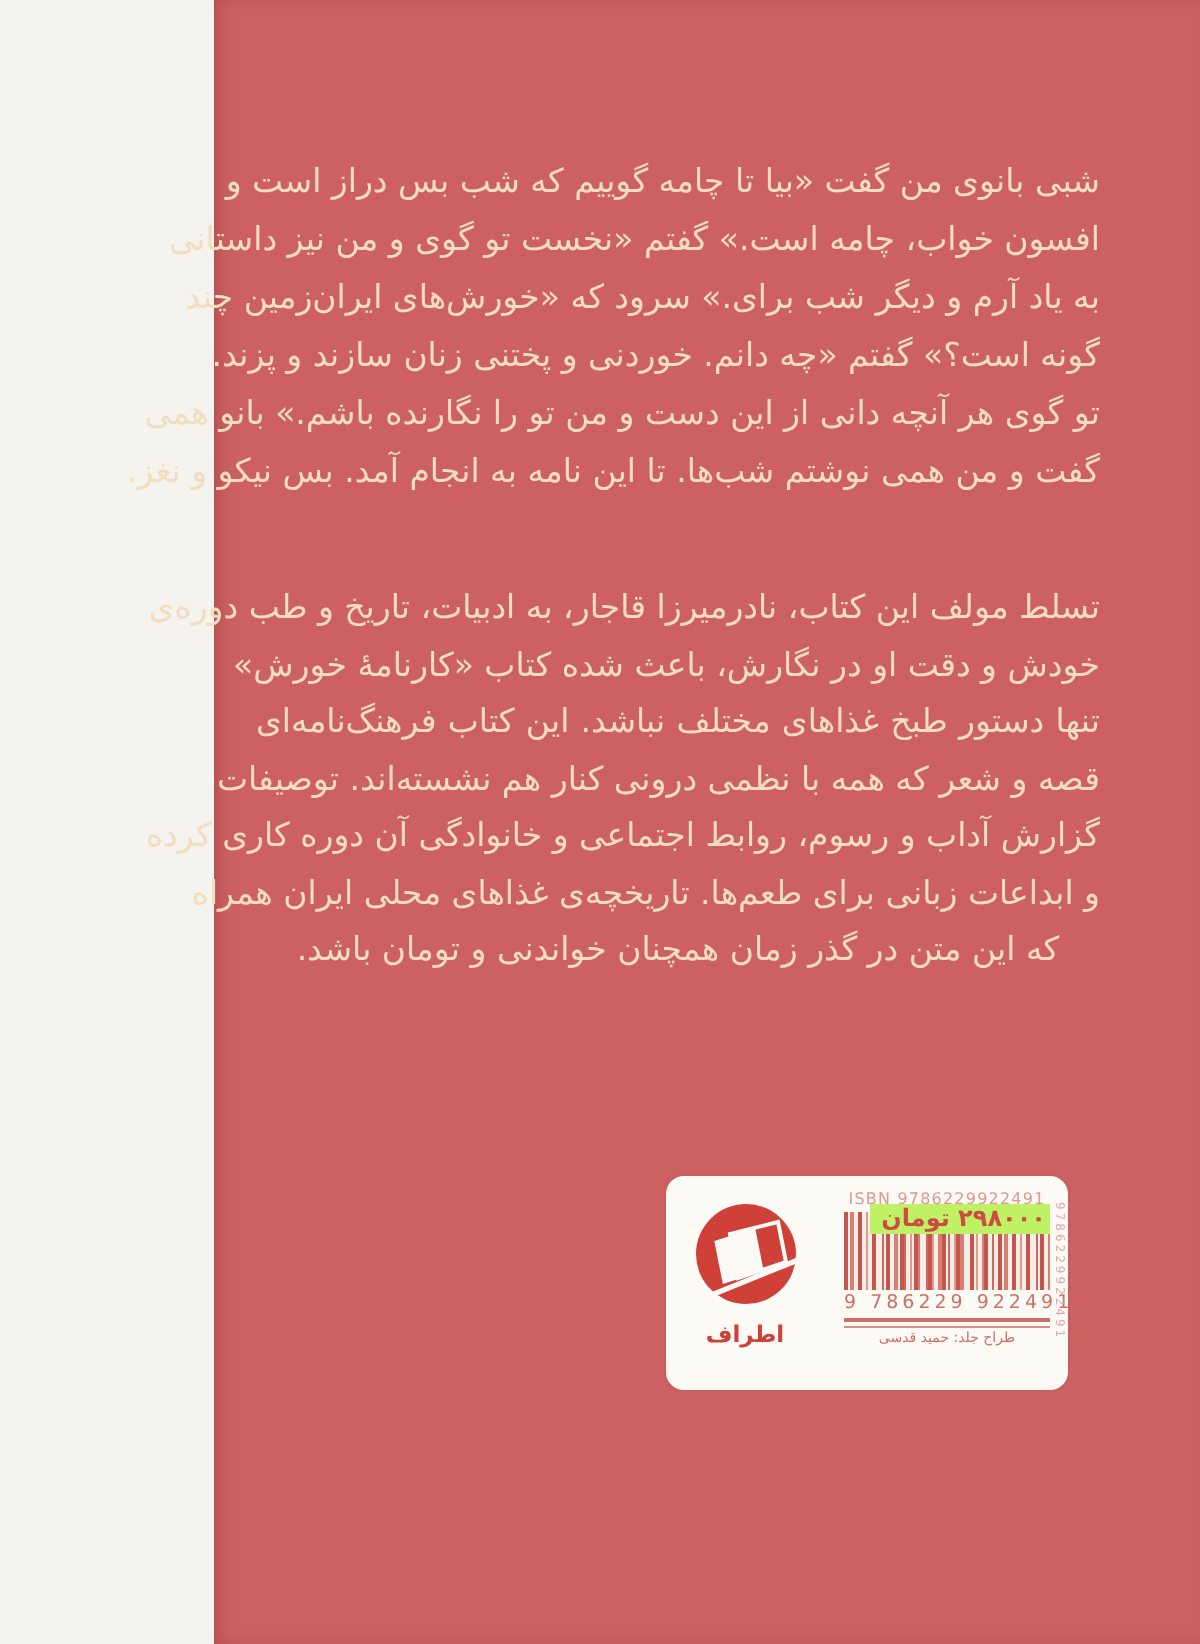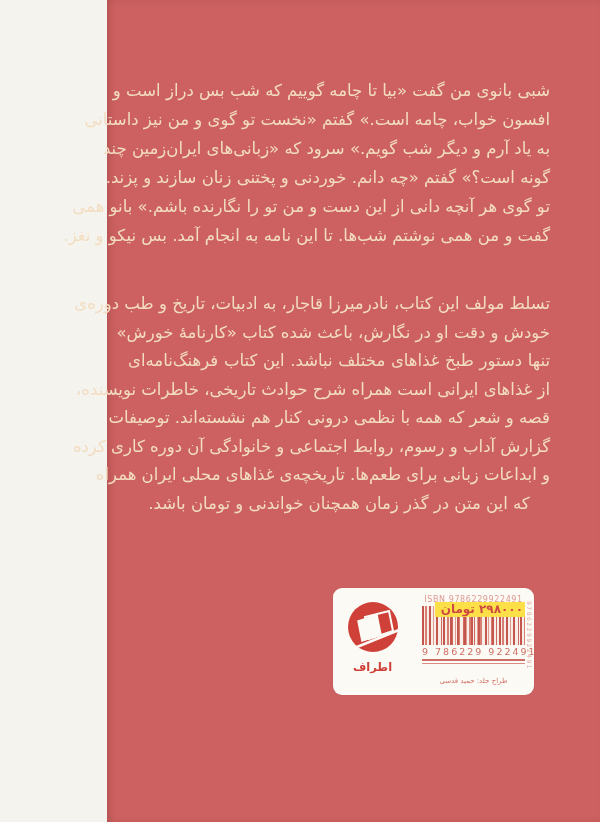--- a/index.html
+++ b/index.html
@@ -77,21 +77,21 @@
     position: absolute; inset: 0;
     background:
       repeating-linear-gradient(90deg, #c4564d 0px, #c4564d 2px, transparent 2px, transparent 7px),
       repeating-linear-gradient(90deg, #e09a90 0px, #e09a90 1px, #f7efe7 1px, #f7efe7 3px,
         #d87f74 3px, #d87f74 5px, #f7efe7 5px, #f7efe7 8px,
         #cf685e 8px, #cf685e 9px, #f7efe7 9px, #f7efe7 11px);
   }
   .price-text {
     position: absolute;
     top: -4px; right: 0;
-    background: #fde047;
+    background: #bef264;
     color: #ce4a42;
     font-size: 12px;
     font-weight: bold;
     direction: rtl;
     padding: 0 2px 1px 6px;
     white-space: nowrap;
   }
   .bc-number {
     margin-top: 1px;
     font-size: 9.5px;
@@ -100,21 +100,21 @@
     text-align: center;
     white-space: nowrap;
   }
   .bc-rule {
     margin-top: 2px;
     height: 2px;
     border-top: 2.5px solid #cf6e64;
     border-bottom: 1px solid #d98d83;
   }
   .credit-text {
-    margin-top: 13px;
+    margin-top: 1px;
     font-size: 7px;
     color: #cf6e64;
     text-align: center;
     direction: rtl;
     white-space: nowrap;
   }
   .vert-number {
     position: absolute;
     right: 1px; top: 13px;
     writing-mode: vertical-rl;
@@ -128,30 +128,29 @@
 
 <div class="page">
   <div class="margin-strip"></div>
 
   <div class="cover">
 
     <div class="blurb">
       <div class="para para1">
         <div class="line">شبی بانوی من گفت «بیا تا چامه گوییم که شب بس دراز است و</div>
         <div class="line">افسون خواب، چامه است.» گفتم «نخست تو گوی و من نیز داستانی</div>
-        <div class="line">به یاد آرم و دیگر شب گویم.» سرود که «زبانی‌های ایران‌زمین چند</div>
+        <div class="line">به یاد آرم و دیگر شب برای.» سرود که «خورش‌های ایران‌زمین چند</div>
         <div class="line">گونه است؟» گفتم «چه دانم. خوردنی و پختنی زنان سازند و پزند.</div>
         <div class="line">تو گوی هر آنچه دانی از این دست و من تو را نگارنده باشم.» بانو همی</div>
         <div class="line">گفت و من همی نوشتم شب‌ها. تا این نامه به انجام آمد. بس نیکو و نغز.</div>
       </div>
       <div class="para para2">
         <div class="line">تسلط مولف این کتاب، نادرمیرزا قاجار، به ادبیات، تاریخ و طب دوره‌ی</div>
         <div class="line">خودش و دقت او در نگارش، باعث شده کتاب «کارنامهٔ خورش»</div>
         <div class="line">تنها دستور طبخ غذاهای مختلف نباشد. این کتاب فرهنگ‌نامه‌ای</div>
-        <div class="line">از غذاهای ایرانی است همراه شرح حوادث تاریخی، خاطرات نویسنده،</div>
         <div class="line">قصه و شعر که همه با نظمی درونی کنار هم نشسته‌اند. توصیفات</div>
         <div class="line">گزارش آداب و رسوم، روابط اجتماعی و خانوادگی آن دوره کاری کرده</div>
         <div class="line">و ابداعات زبانی برای طعم‌ها. تاریخچه‌ی غذاهای محلی ایران همراه</div>
         <div class="line center-last">که این متن در گذر زمان همچنان خواندنی و تومان باشد.</div>
       </div>
     </div>
 
     <div class="pub-box">
 
       <svg class="logo-icon" width="58" height="58" viewBox="0 0 58 58">

